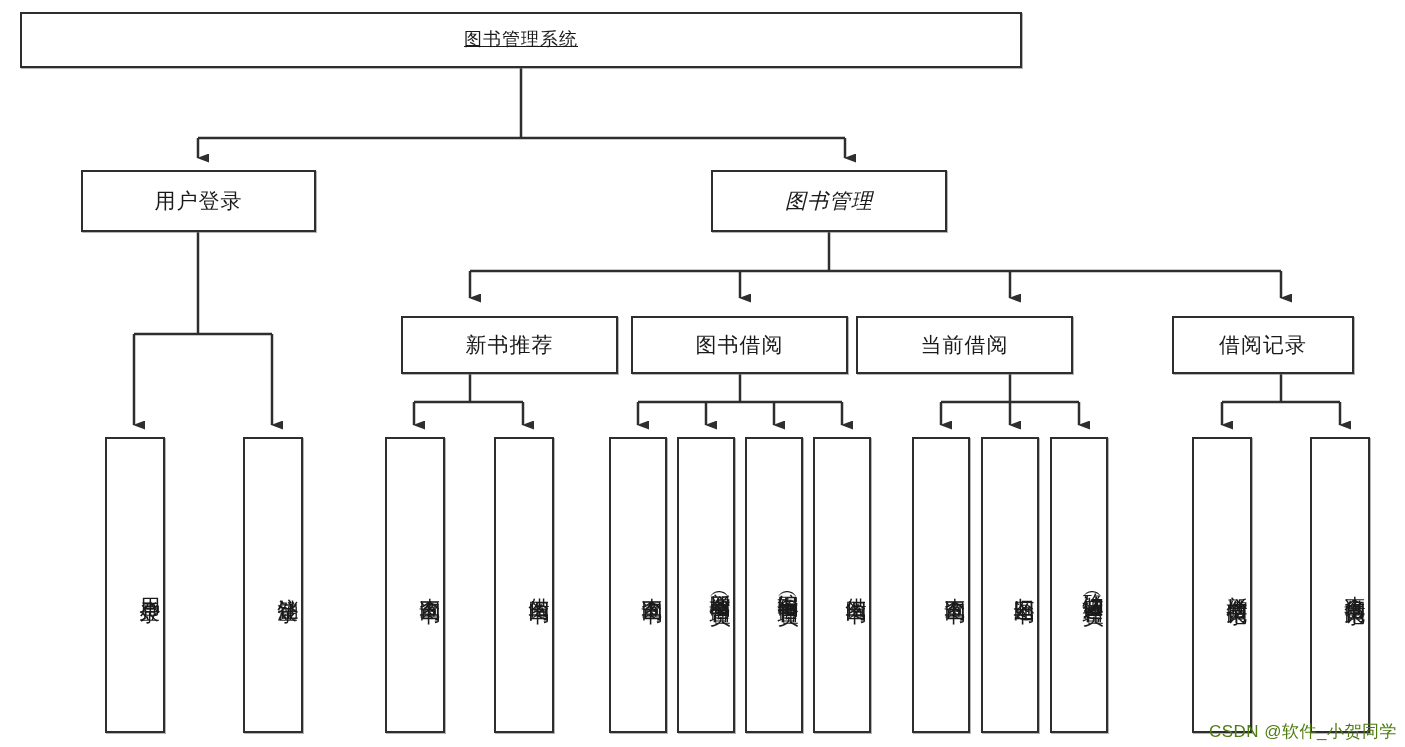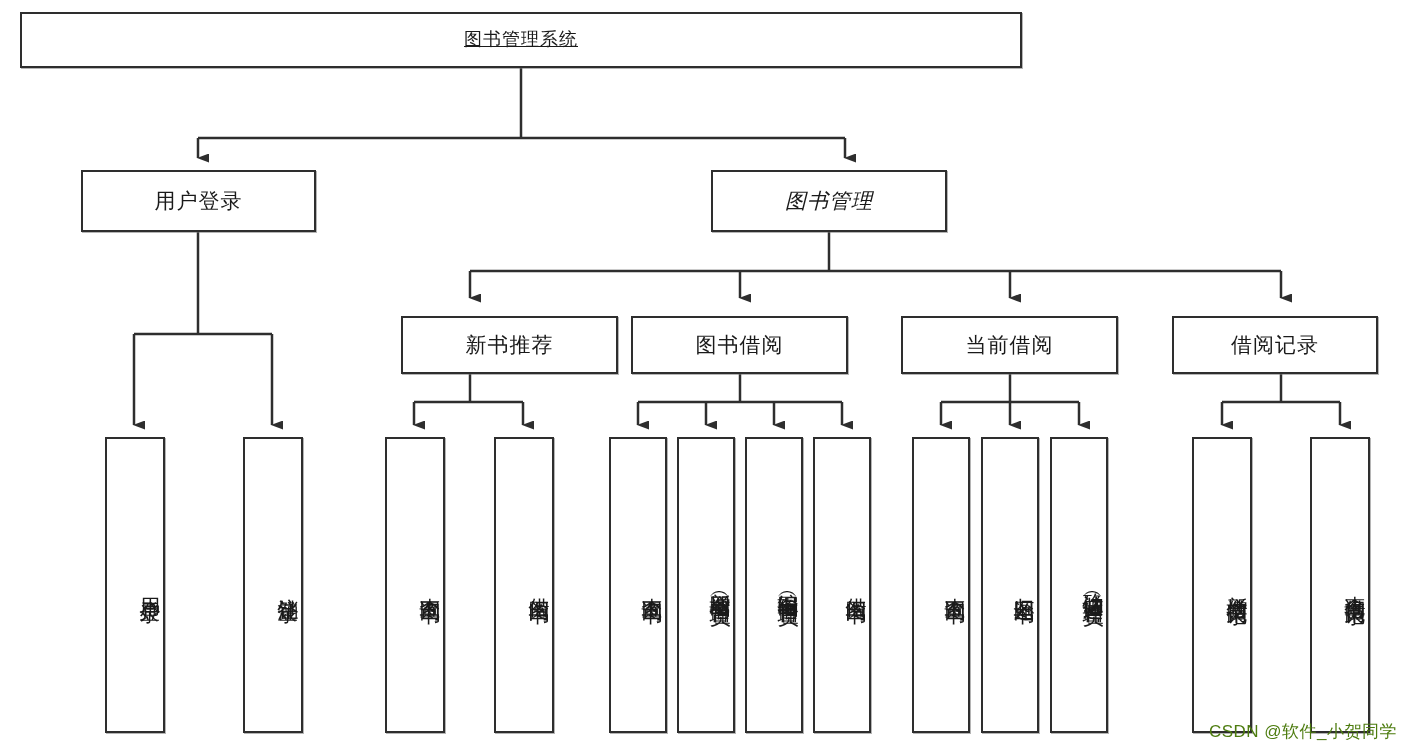--- a/index.html
+++ b/index.html
@@ -136,24 +136,24 @@
   <div class="node h" style="left:711px; top:170px; width:236px; height:62px;font-style:italic;">
     <span>图书管理</span>
   </div>
 
   <div class="node h" style="left:361px; top:316px; width:217px; height:58px;margin-left:40px;">
     <span>新书推荐</span>
   </div>
   <div class="node h" style="left:631px; top:316px; width:217px; height:58px;">
     <span>图书借阅</span>
   </div>
-  <div class="node h" style="left:901px; top:316px; width:217px; height:58px;">
+  <div class="node h" style="left:856px; top:316px; width:217px; height:58px;">
     <span>当前借阅</span>
   </div>
-  <div class="node h" style="left:1172px; top:316px; width:206px; height:58px;">
+  <div class="node h" style="left:1172px; top:316px; width:182px; height:58px;">
     <span>借阅记录</span>
   </div>
 
   <div class="node v" style="left:105px; top:437px; width:60px; height:296px;">
     <span class="vtext">用户登录</span>
   </div>
   <div class="node v" style="left:243px; top:437px; width:60px; height:296px;">
     <span class="vtext">注销登录</span>
   </div>
 

